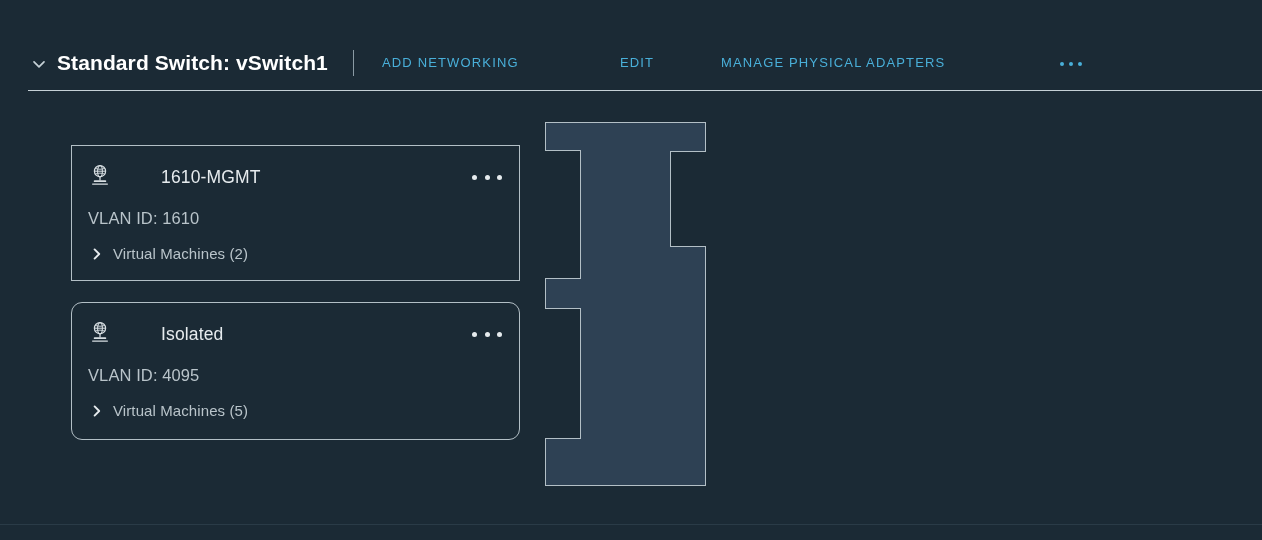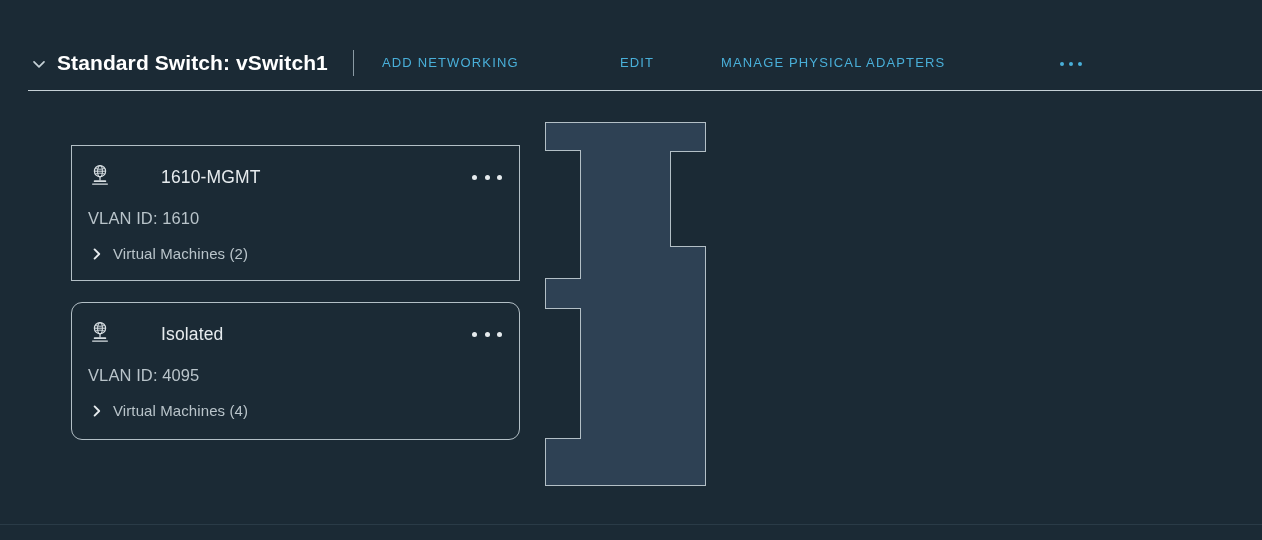--- a/index.html
+++ b/index.html
@@ -387,21 +387,21 @@
         <i></i>
       </div>
     </div>
     <div class="pg-vlan">VLAN ID: 4095</div>
     <div class="pg-vms">
       <span class="pg-vms-chev">
         <svg width="14" height="14" viewBox="0 0 14 14" aria-hidden="true">
           <path d="M4.6 2.4 L9.2 7 L4.6 11.6" fill="none" stroke="#e6ebee" stroke-width="1.9" stroke-linecap="round" stroke-linejoin="round"></path>
         </svg>
       </span>
-      <span class="pg-vms-label">Virtual Machines (4)</span>
+      <span class="pg-vms-label">Virtual Machines (5)</span>
     </div>
   </div>
 
   <div class="switch-body">
     <div class="port-notch notch-left notch-l1"></div>
     <div class="port-notch notch-left notch-l2"></div>
     <div class="port-notch notch-right notch-r1"></div>
   </div>
 
 

